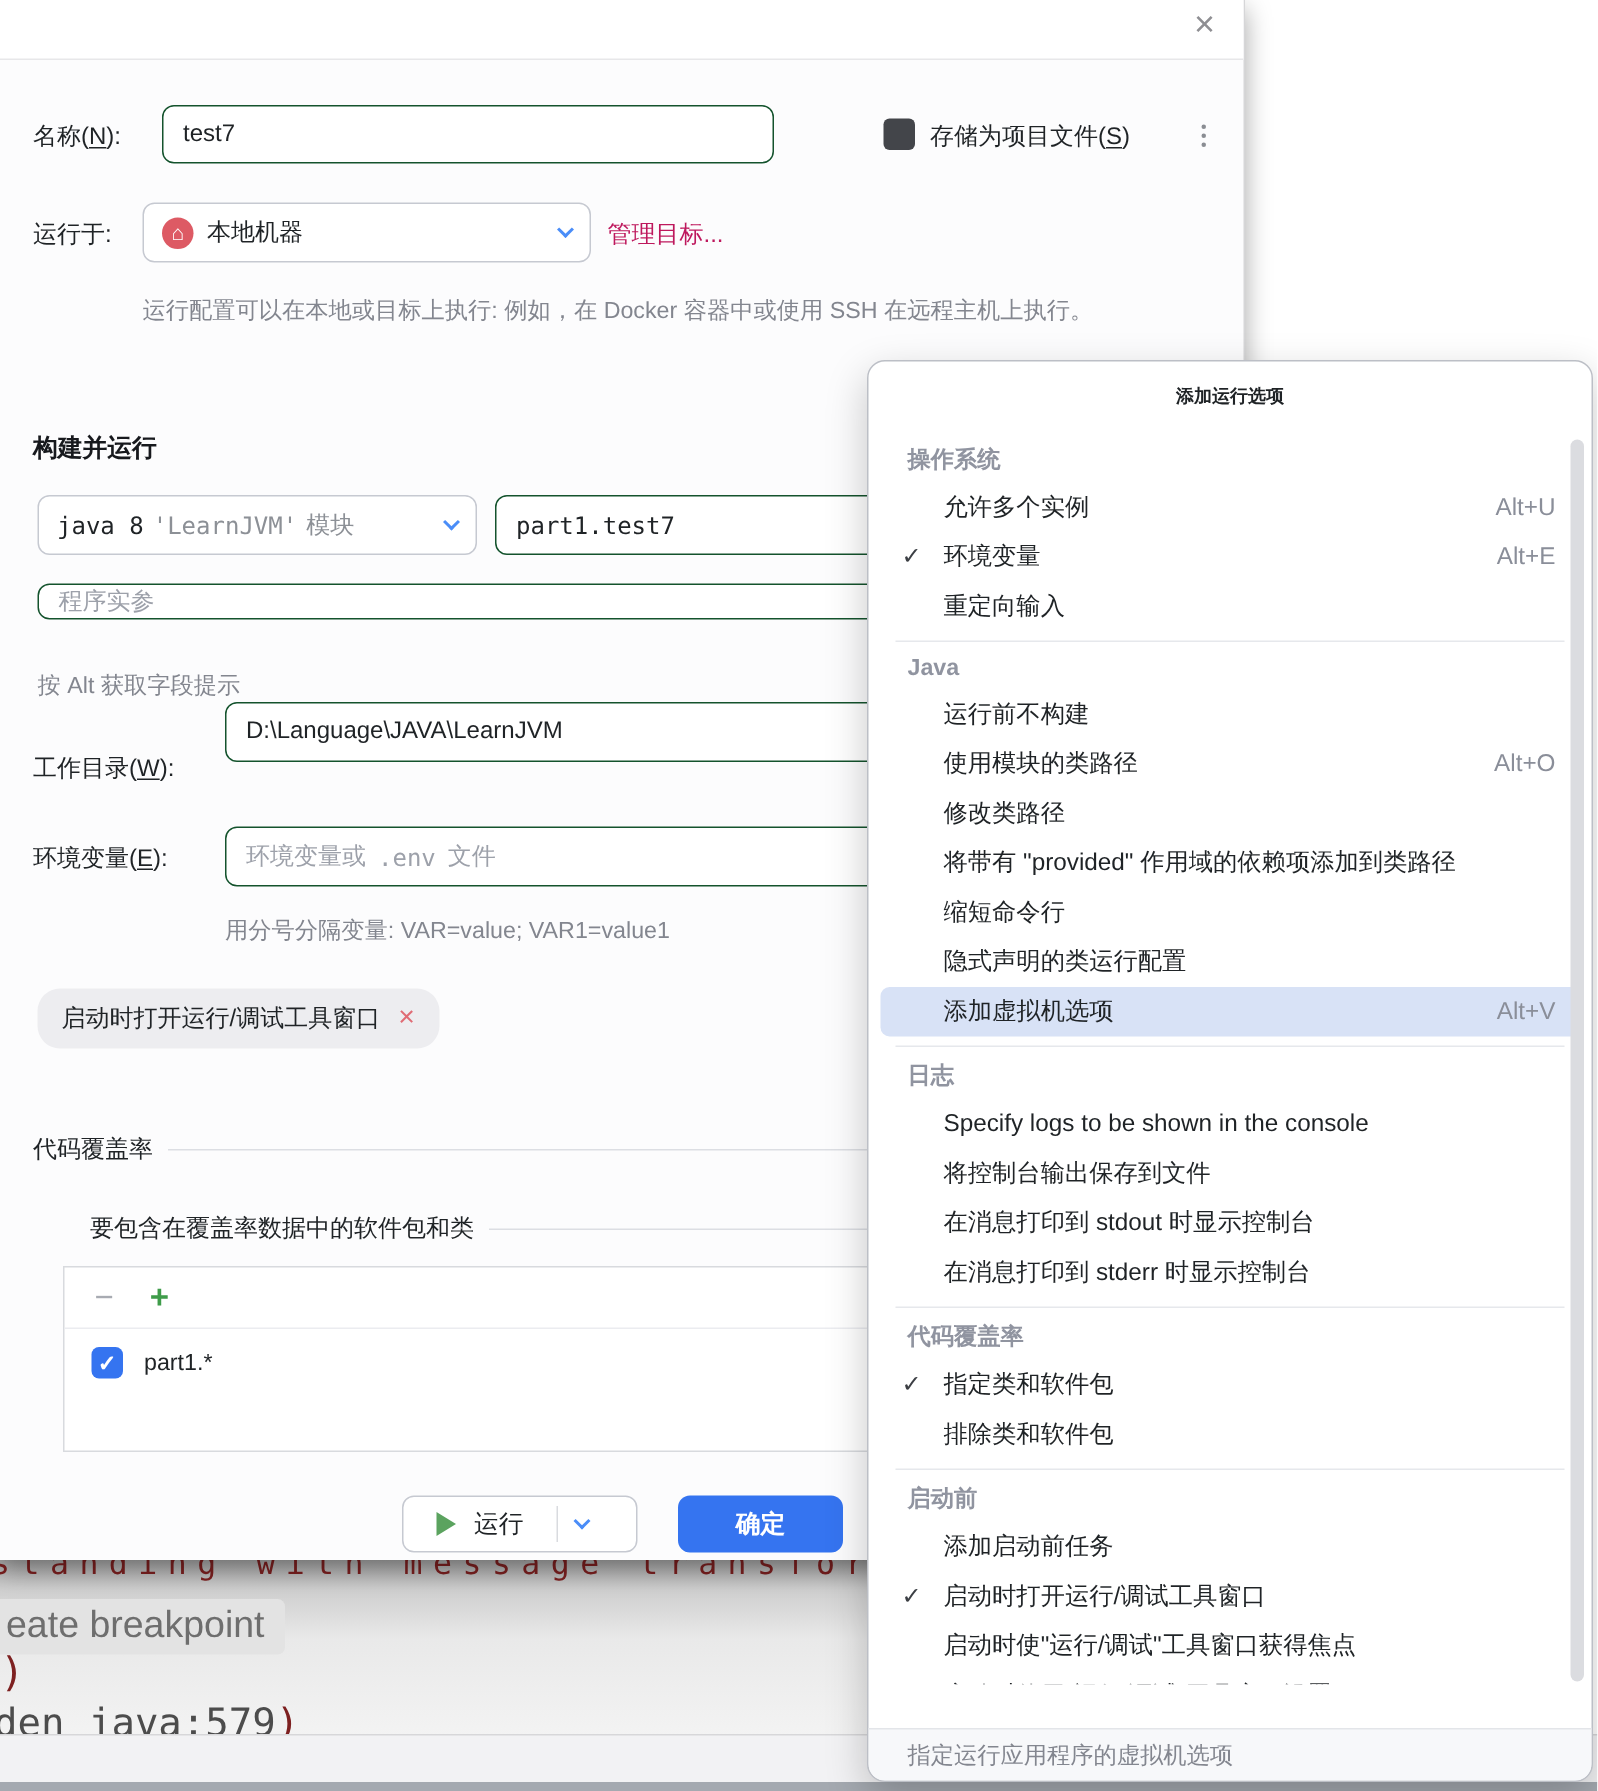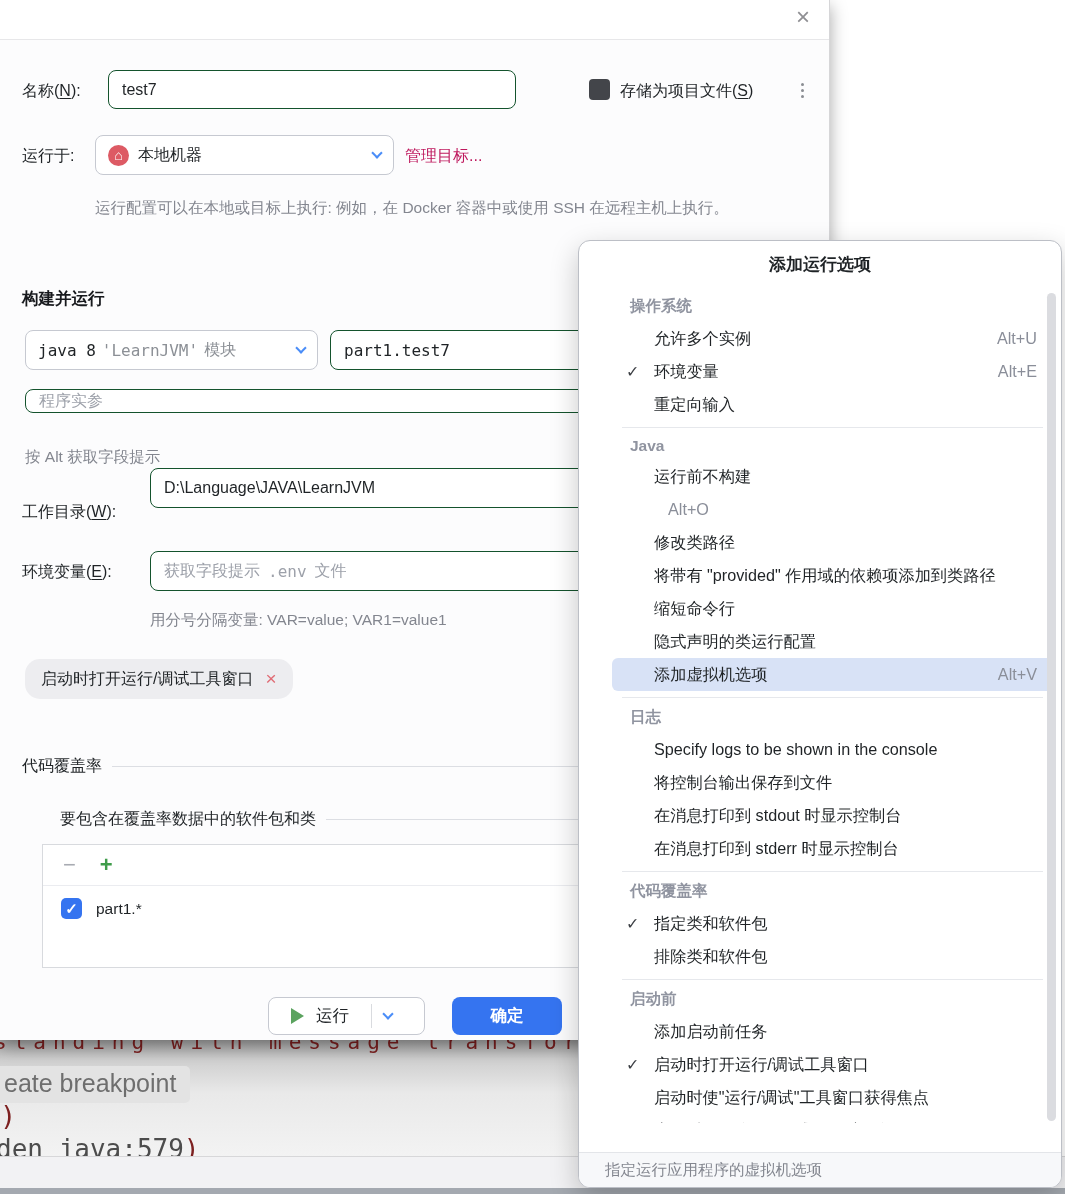--- a/index.html
+++ b/index.html
@@ -77,22 +77,22 @@
   .play { width:0; height:0; border-left:13px solid #5ba35f; border-top:8px solid transparent; border-bottom:8px solid transparent; }
   #run-btn .vline { width:1px; height:24px; background:#d9dbdf; margin-left:10px; }
   #ok-btn { position:absolute; left:452px; top:997px; width:110px; height:38px; background:#3574f0; border:none; border-radius:8px;
     color:#fff; font-size:16.5px; font-weight:bold; cursor:pointer; }
 
   u { text-decoration:underline; text-underline-offset:2px; }
 
   
   #popup { position:absolute; left:578px; top:240px; width:484px; height:948px; z-index:10; background:#fff;
     border:1px solid #bcbfc6; border-radius:12px; box-shadow:0 10px 28px rgba(0,0,0,.22); display:flex; flex-direction:column; overflow:hidden; }
-  #popup-title { height:46px; display:flex; align-items:center; justify-content:center; font-size:17px; font-weight:bold; flex:none; }
-  #popup-menu { flex:1; overflow:hidden; position:relative; padding-top:2px;padding-left:25px; }
+  #popup-title { height:46px; display:flex; align-items:center; justify-content:center; font-size:12px; font-weight:bold; flex:none; }
+  #popup-menu { flex:1; overflow:hidden; position:relative; padding-top:2px; }
   .menu-header { padding:7px 0 5px 26px; font-size:15.5px; font-weight:bold; color:#9094a0; }
   .menu-item { position:relative; height:33px; line-height:33px; margin:0 8px; padding:0 16px 0 42px; border-radius:6px;
     font-size:16.2px; display:flex; white-space:nowrap; overflow:hidden; cursor:pointer; }
   .menu-item .check { position:absolute; left:14px; top:0; width:24px; color:#3c3f44; font-size:16px; }
   .menu-item .mlabel { flex:1; overflow:hidden; }
   .menu-item .shortcut { color:#8a8e99; margin-left:14px; }
   .menu-item.highlight { background:#d8e2f6; }
   .menu-item.clipped { height:9px; line-height:33px; }
   .menu-sep { border-top:1px solid #e6e8ec; margin:6px 18px 2px 18px; }
   #popup-scrollbar { position:absolute; right:5px; top:52px; width:9px; height:828px; background:#dbdce0; border-radius:5px; }
@@ -155,21 +155,21 @@
     </div>
     <div class="hint" style="left:25px; top:447px;">按 Alt 获取字段提示</div>
 
     <div class="lbl" style="left:22px; top:502px;">工作目录(<u>W</u>):</div>
     <div class="inp" style="left:150px; top:468px; width:678px; height:40px;">
       <span>D:\Language\JAVA\LearnJVM</span>
     </div>
 
     <div class="lbl" style="left:22px; top:562px;">环境变量(<u>E</u>):</div>
     <div class="inp" style="left:150px; top:551px; width:678px; height:40px; gap:8px;">
-      <span class="ph">获取字段提示</span>
+      <span class="ph">环境变量或</span>
       <span class="ph mono">.env</span>
       <span class="ph">文件</span>
     </div>
     <div class="hint" style="left:150px; top:610px;">用分号分隔变量: VAR=value; VAR1=value1</div>
 
     <div id="tag">
       <span>启动时打开运行/调试工具窗口</span>
       <span class="x">×</span>
     </div>
 
@@ -221,20 +221,21 @@
           <span class="mlabel">重定向输入</span>
         </div>
         <div class="menu-sep"></div>
         <div class="menu-header">Java</div>
         <div class="menu-item">
           <span class="check"></span>
           <span class="mlabel">运行前不构建</span>
         </div>
         <div class="menu-item">
           <span class="check"></span>
+          <span class="mlabel">使用模块的类路径</span>
           <span class="shortcut">Alt+O</span>
         </div>
         <div class="menu-item">
           <span class="check"></span>
           <span class="mlabel">修改类路径</span>
         </div>
         <div class="menu-item">
           <span class="check"></span>
           <span class="mlabel">将带有 "provided" 作用域的依赖项添加到类路径</span>
         </div>

